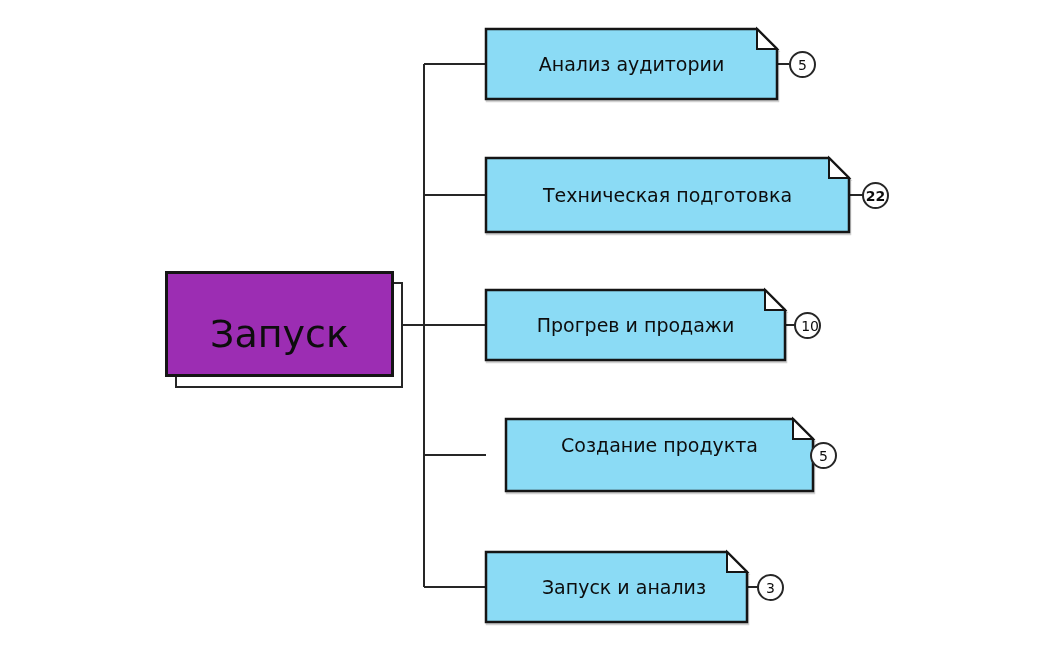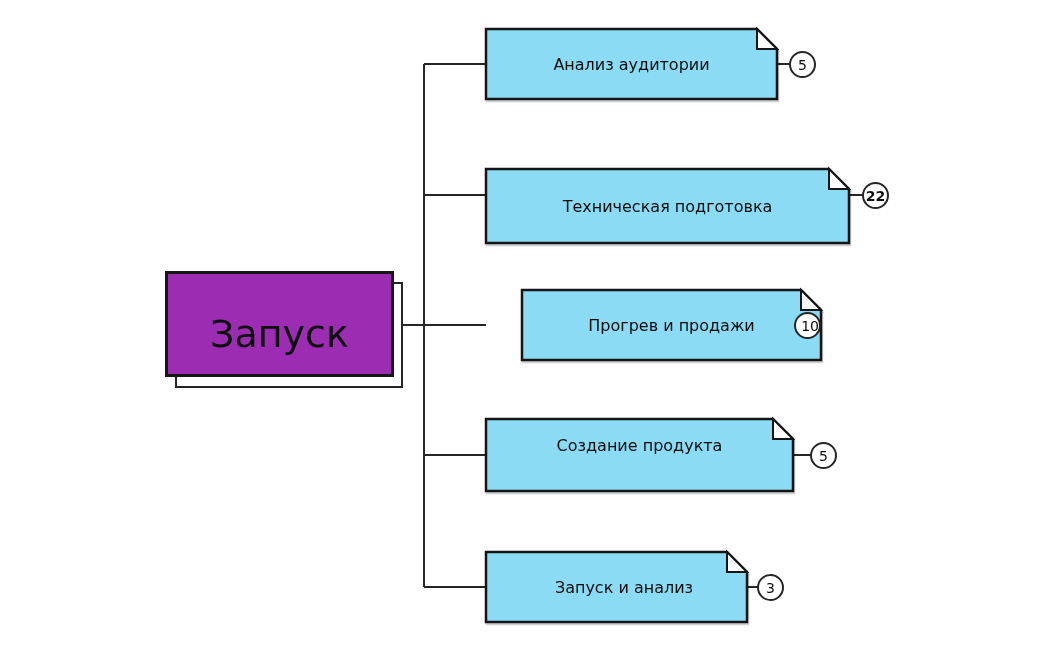--- a/index.html
+++ b/index.html
@@ -69,21 +69,21 @@
     stroke: #151515;
     stroke-width: 2;
     stroke-linejoin: miter;
   }
   .node-label {
     position: absolute;
     left: 0; top: 0; right: 0; bottom: 0;
     display: flex;
     align-items: center;
     justify-content: center;
-    font-size: 16px;
+    font-size: 19px;
     color: var(--text, #0d0d0d);
     white-space: nowrap;
   }
   
   .badge {
     position: absolute;
     width: 27px; height: 27px;
     box-sizing: border-box;
     background: var(--badge-fill, #ffffff);
     border: 2px solid var(--line, #262626);
@@ -127,43 +127,43 @@
     <svg class="shape" width="291" height="70" viewBox="0 0 291 70">
       <path class="page" d="M0,0 H271 L291,20 V70 H0 Z"></path>
       <path class="flap" d="M271,0 L291,20 H271 Z"></path>
     </svg>
     <span class="node-label">Анализ аудитории</span>
   </div>
   <div class="badge" style="left:789px; top:51px;">
     <span>5</span>
   </div>
 
-  <div class="node" style="left:486px; top:158px; width:363px; height:74px;margin-top:11px;">
+  <div class="node" style="left:486px; top:158px; width:363px; height:74px;">
     <svg class="shape" width="363" height="74" viewBox="0 0 363 74">
       <path class="page" d="M0,0 H343 L363,20 V74 H0 Z"></path>
       <path class="flap" d="M343,0 L363,20 H343 Z"></path>
     </svg>
     <span class="node-label">Техническая подготовка</span>
   </div>
   <div class="badge" style="left:862px; top:182px;font-weight:bold;">
     <span>22</span>
   </div>
 
-  <div class="node" style="left:486px; top:290px; width:299px; height:70px;margin-left:36px;">
+  <div class="node" style="left:486px; top:290px; width:299px; height:70px;">
     <svg class="shape" width="299" height="70" viewBox="0 0 299 70">
       <path class="page" d="M0,0 H279 L299,20 V70 H0 Z"></path>
       <path class="flap" d="M279,0 L299,20 H279 Z"></path>
     </svg>
     <span class="node-label">Прогрев и продажи</span>
   </div>
   <div class="badge" style="left:794px; top:312px;justify-content:flex-end;">
     <span>10</span>
   </div>
 
-  <div class="node" style="left:486px; top:419px; width:307px; height:52px;">
+  <div class="node" style="left:506px; top:419px; width:307px; height:52px;">
     <svg class="shape" width="307" height="72" viewBox="0 0 307 72">
       <path class="page" d="M0,0 H287 L307,20 V72 H0 Z"></path>
       <path class="flap" d="M287,0 L307,20 H287 Z"></path>
     </svg>
     <span class="node-label">Создание продукта</span>
   </div>
   <div class="badge" style="left:810px; top:442px;">
     <span>5</span>
   </div>
 

